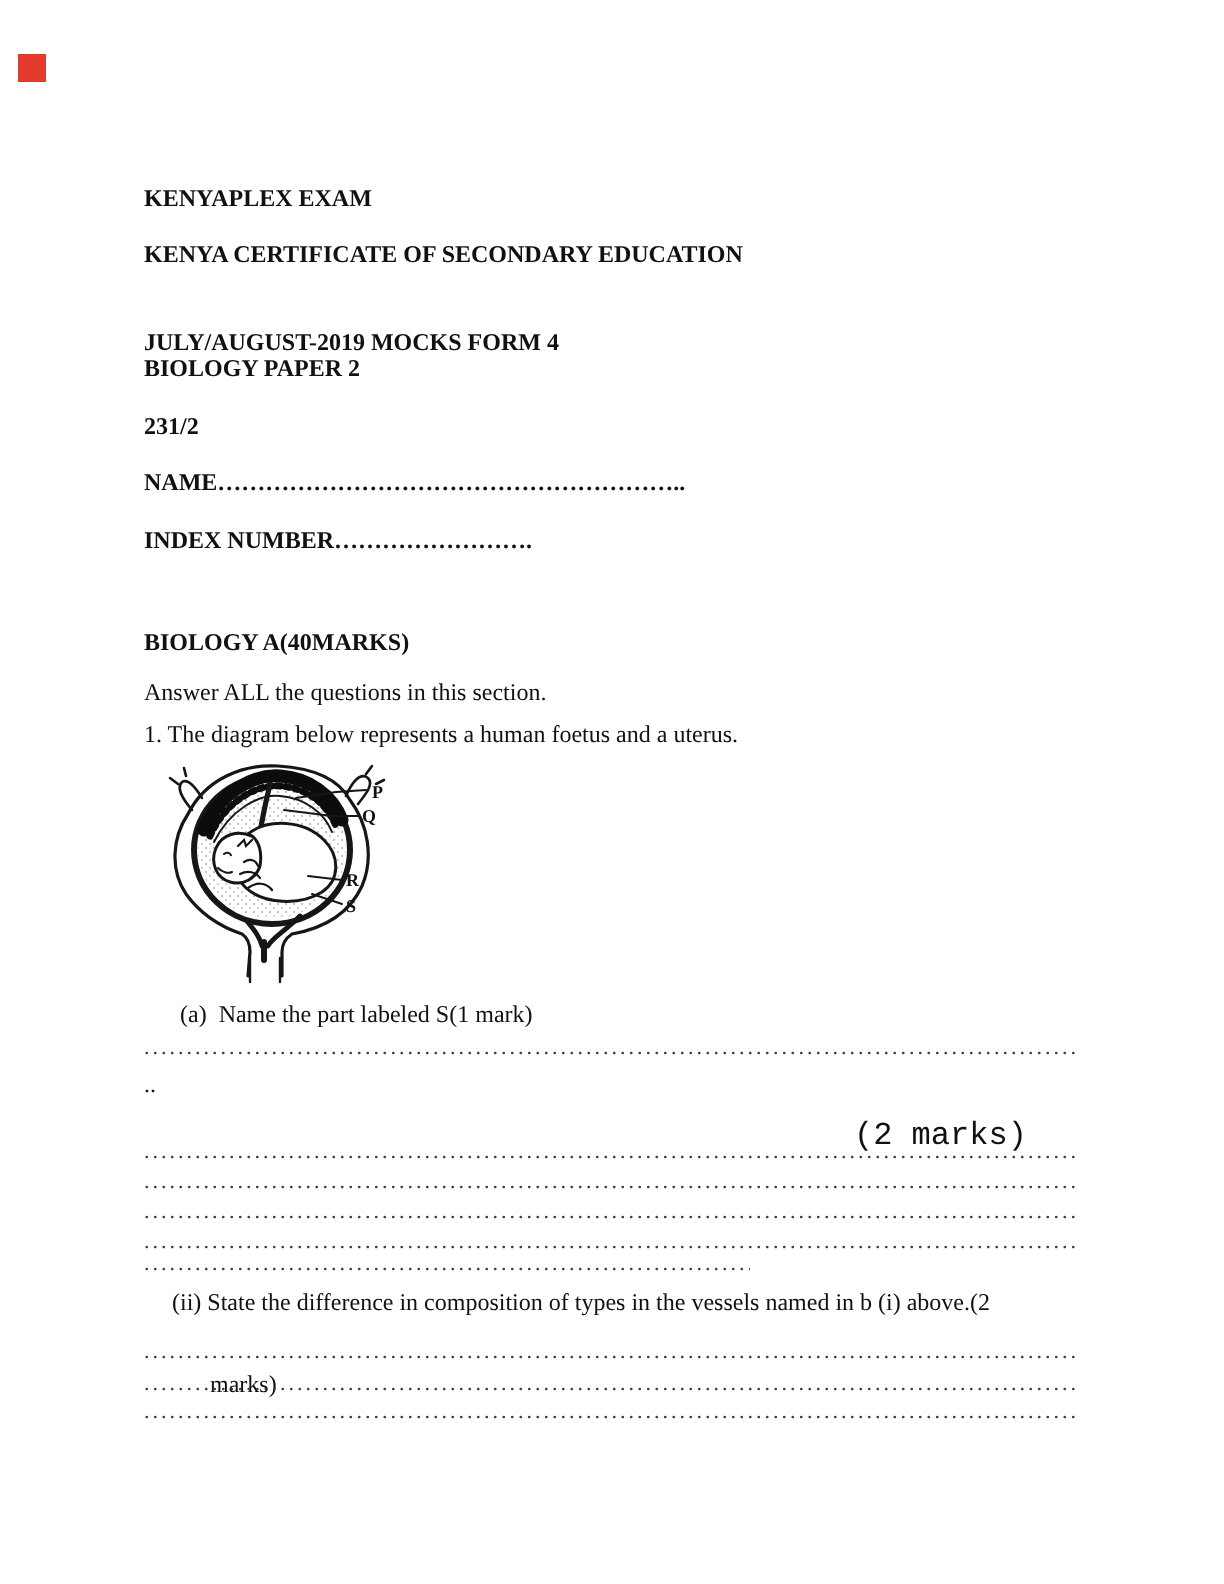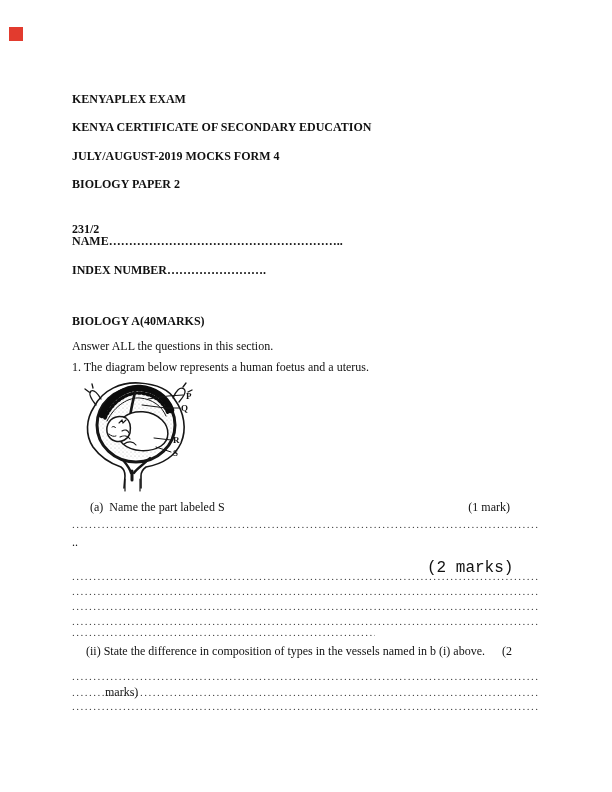--- a/index.html
+++ b/index.html
@@ -12,42 +12,42 @@
     overflow:hidden;
     margin-top:18px;
   }
   .marker{
     position:absolute;left:9px;top:9px;width:14px;height:14px;
     background:#e23b2e;
   }
   .tline{position:absolute;left:72px;font-size:12px;line-height:14px;white-space:pre;}
   .b{font-weight:bold;}
   .ul{}
-  .qrow{position:absolute;display:flex;justify-content:space-between;font-size:12px;line-height:14px;white-space:pre;}
+  .qrow{position:absolute;display:flex;font-size:12px;line-height:14px;white-space:pre;}
   .marksabs{position:absolute;font-size:16px;line-height:14px;white-space:pre;font-family:Liberation Mono, monospace;}
   .dotline{
     position:absolute;left:72px;width:468px;height:13px;
     overflow:hidden;white-space:nowrap;
     font-size:11px;line-height:13px;letter-spacing:1.5px;color:#3c3c3c;
   }
   .dotline.short{width:303px;}
   svg text{font-family:"Liberation Serif","DejaVu Serif",serif;font-weight:bold;font-size:9px;fill:#111;}
 </style>
 </head>
 <body>
 
 <div class="page">
 
   <div class="marker" style="background-color: rgb(226, 59, 46);"></div>
 
   <div class="tline b" style="top:74px">KENYAPLEX EXAM</div>
   <div class="tline b" style="top:102px">KENYA CERTIFICATE OF SECONDARY EDUCATION</div>
-  <div class="tline b" style="top:131px">JULY/AUGUST-2019 MOCKS FORM 4</div>
+  <div class="tline b" style="top:146px">JULY/AUGUST-2019 MOCKS FORM 4</div>
   <div class="tline b" style="top:159px">BIOLOGY PAPER 2</div>
-  <div class="tline b" style="top:204px">231/2</div>
+  <div class="tline b" style="top:188px">231/2</div>
   <div class="tline b" style="top:245px">INDEX NUMBER…………………….</div>
   <div class="tline b" style="top:216px">NAME…………………………………………………..</div>
 
   <div class="tline b" style="top:296px">BIOLOGY A(40MARKS)</div>
   <div class="tline ul" style="top:321px">Answer ALL the questions in this section.</div>
   <div class="tline" style="top:342px">1. The diagram below represents a human foetus and a uterus.</div>
 
   <svg style="position:absolute;left:78px;top:361px" width="140" height="114" viewBox="0 0 140 114">
     <defs>
       <pattern id="stip" width="4" height="4" patternUnits="userSpaceOnUse">

